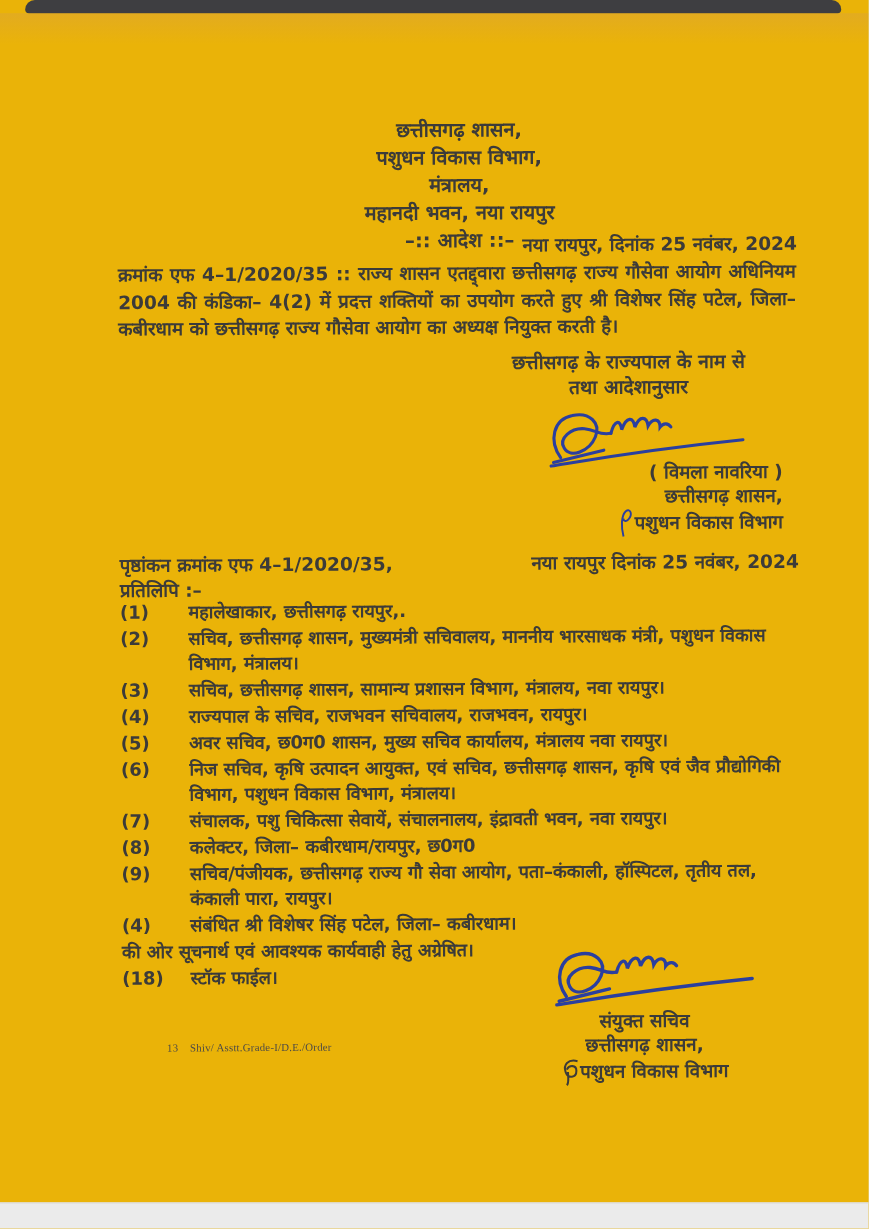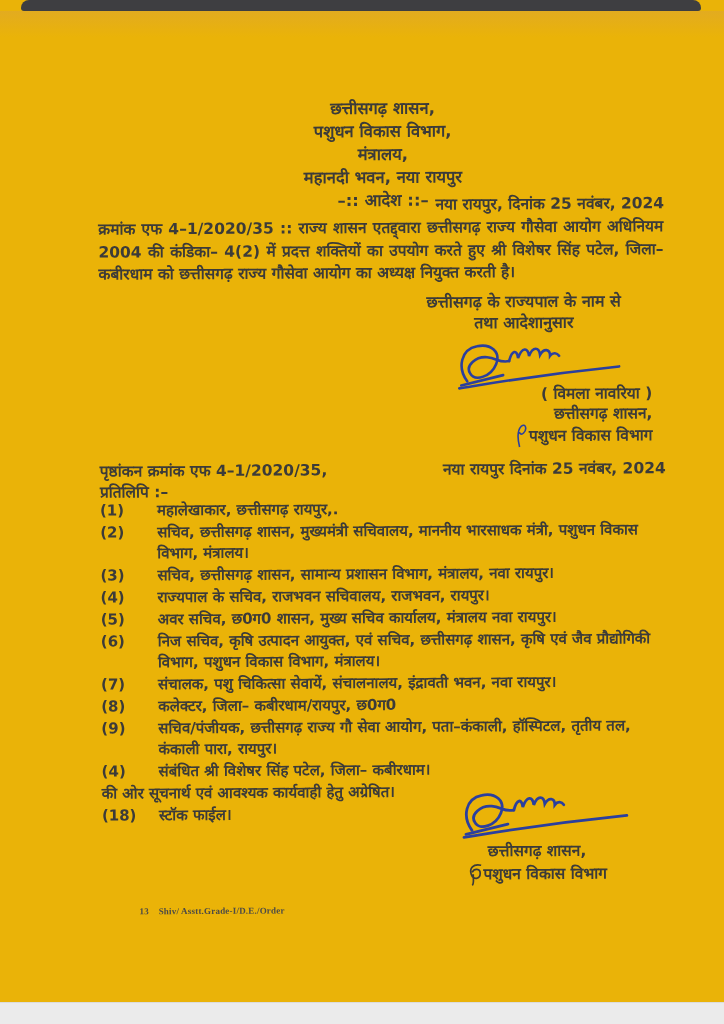--- a/index.html
+++ b/index.html
@@ -18,22 +18,22 @@
   .sig-top-block{position:absolute;top:386px;left:428px;width:225px;text-align:right;font-size:15.5px;line-height:19.5px;}
   .endorse-row{position:absolute;top:458px;left:100px;right:58px;display:flex;justify-content:space-between;font-size:15.5px;}
   .copy-heading{position:absolute;top:479px;left:100px;font-size:15.5px;}
   .copies{position:absolute;top:499px;left:100px;width:566px;font-size:15px;line-height:21px;}
   .copy-row{display:flex;margin-bottom:1px;}
   .copy-num{width:57px;flex:0 0 57px;}
   .copy-text{flex:1;}
   .forward-note{margin-bottom:1px;}
   .sig-bot-svg{position:absolute;top:789px;left:452px;}
   .sig-bot-block{position:absolute;top:843px;left:420px;width:230px;text-align:center;font-size:15.5px;line-height:19.5px;}
-  .footer-note{position:absolute;top:905px;left:137px;font-family:"Liberation Serif",serif;
-    font-weight:700;font-size:9px;color:#4c4a47;letter-spacing:.2px;}
+  .footer-note{position:absolute;top:867px;left:137px;font-family:"Liberation Serif",serif;
+    font-weight:400;font-size:9px;color:#4c4a47;letter-spacing:.2px;}
   .pen-mark{display:inline-block;vertical-align:-7px;margin-right:0;}
 </style>
 </head>
 <body>
 
 <div class="screen">
   <div class="topbar"></div>
   <div class="speckle"></div>
 
   <div class="content">
@@ -132,20 +132,21 @@
     <svg class="sig-bot-svg" width="185" height="52" viewBox="0 0 185 52">
       <g fill="none" stroke-width="2.8" stroke-linecap="round" stroke="#2b3f9e">
         <path d="M18,42 C8,28 12,10 28,7 C42,4 52,13 47,25 C42,37 26,43 21,34 C16,26 27,17 38,18 C48,19 50,24 60,22"></path>
         <path d="M60,22 C63,11 68,10 69,19 C73,8 79,8 80,17 C84,7 90,8 91,16 C95,9 101,10 101,17 C104,13 108,14 110,17"></path>
         <path d="M10,49 C42,44 90,36 173,28"></path>
         <path d="M12,46 L54,36"></path>
       </g>
     </svg>
 
     <div class="sig-bot-block">
+      <div>संयुक्त सचिव</div>
       <div>छत्तीसगढ़ शासन,</div>
       <div>
         <svg class="pen-mark" width="16" height="24" viewBox="0 0 16 24">
           <path d="M14,3 C6,1 2,6 4,12 C6,18 13,17 13,11 C13,6 7,6 5,10 M6,12 C6,17 7,21 5,23" fill="none" stroke-width="1.7" stroke="#3c3b39"></path>
         </svg><span>पशुधन विकास विभाग</span>
       </div>
     </div>
 
     <div class="footer-note">13&nbsp;&nbsp;&nbsp;&nbsp;Shiv/ Asstt.Grade-I/D.E./Order</div>
   </div>

